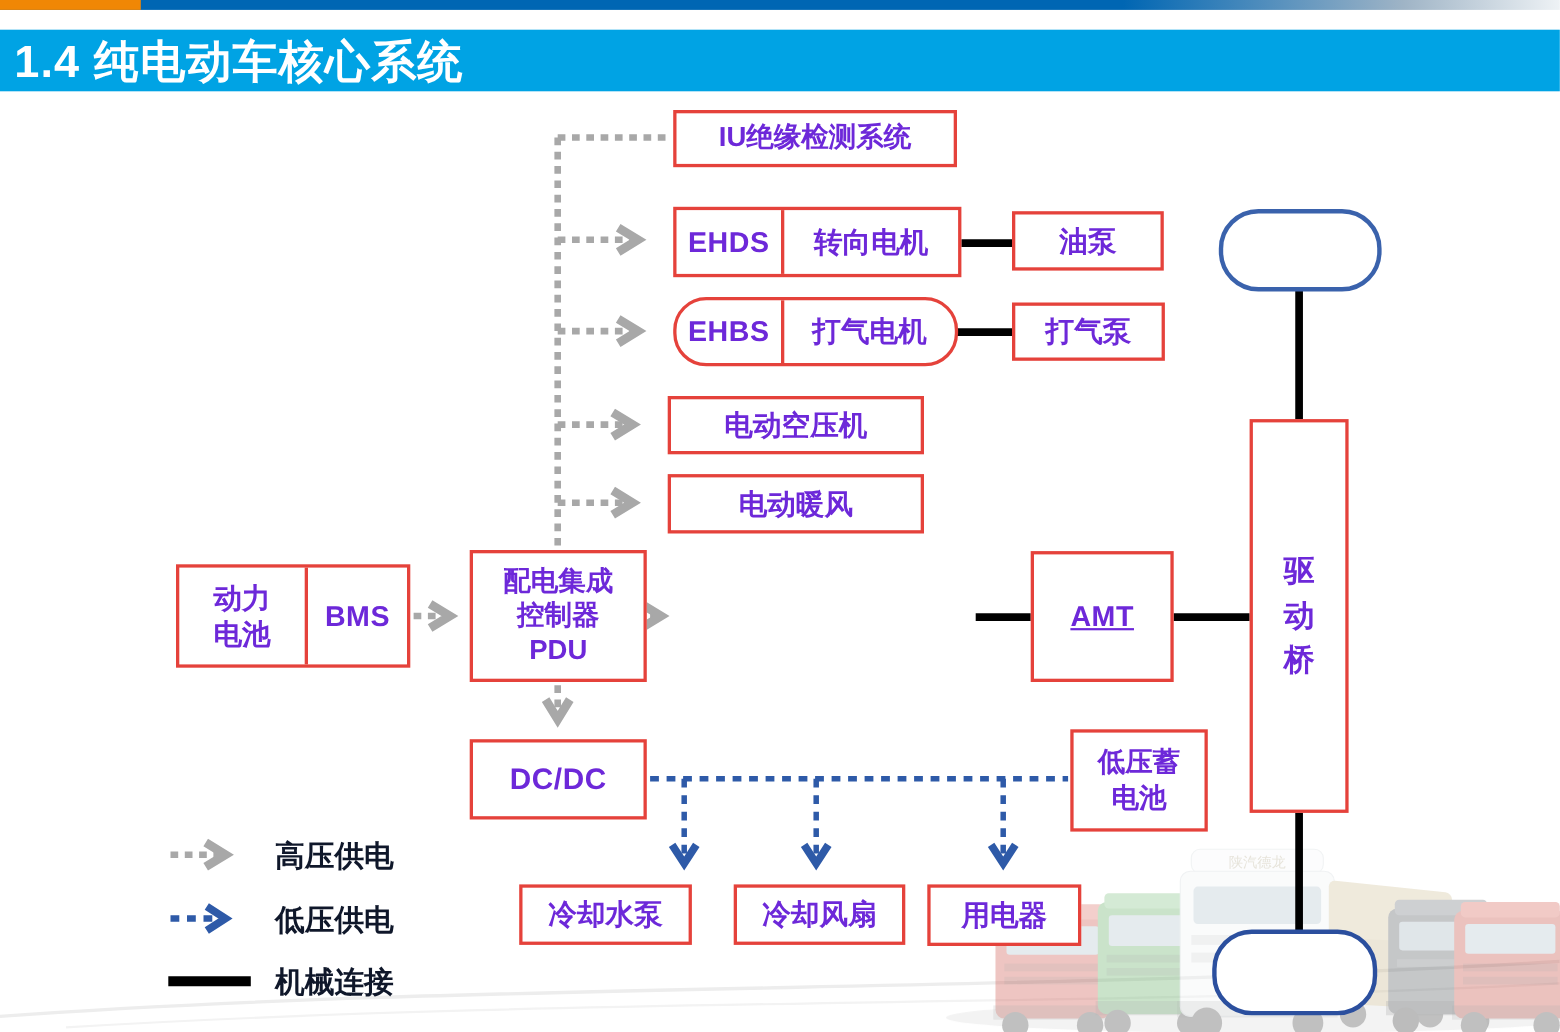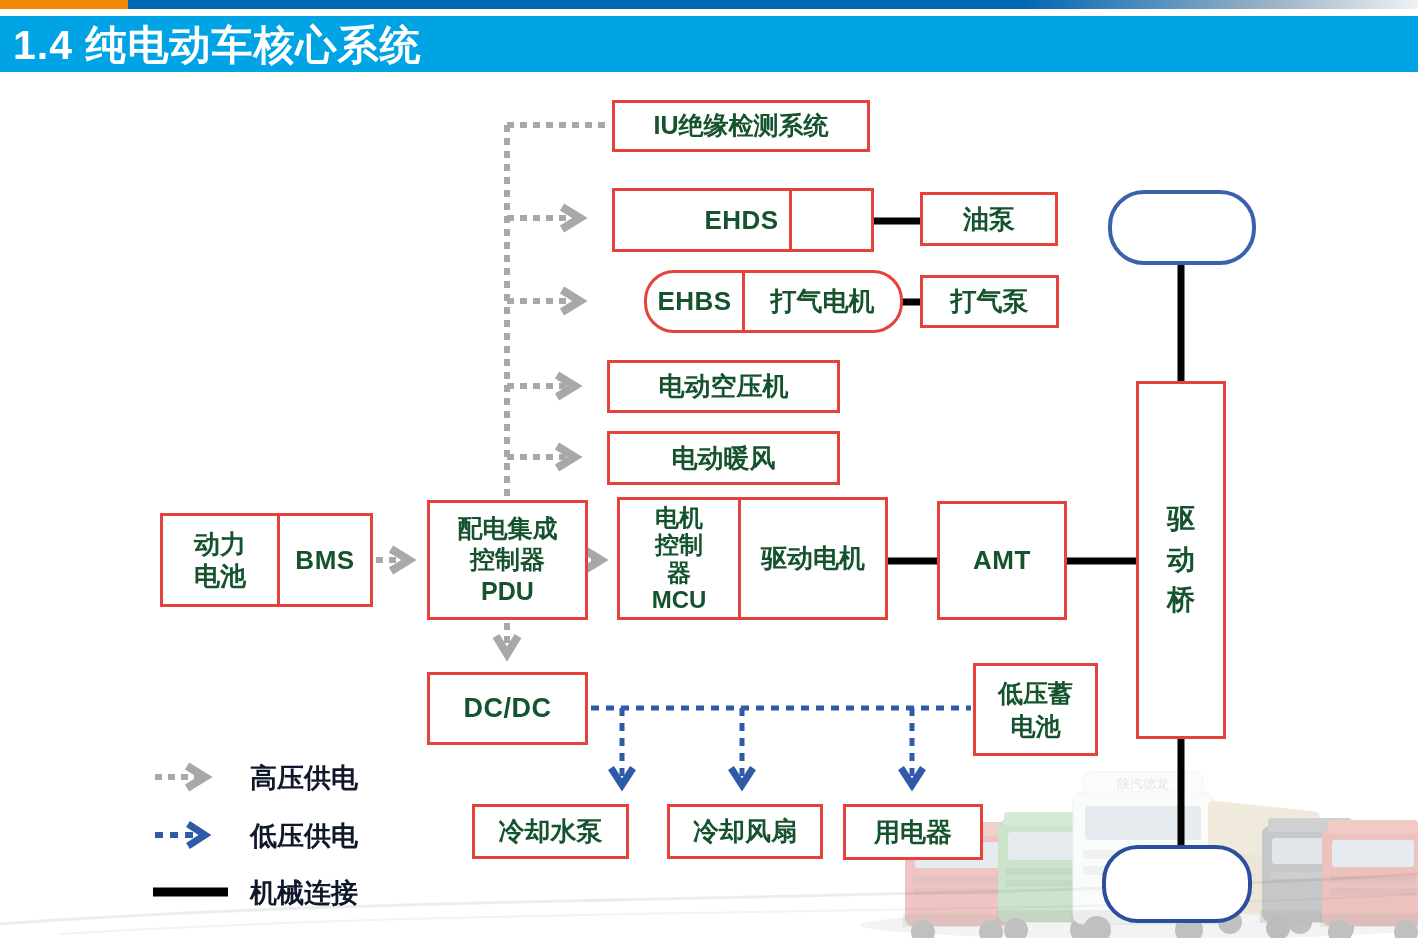--- a/index.html
+++ b/index.html
@@ -12,47 +12,47 @@
   }
   html,body{margin:0;padding:0;background:#fff;}
   .slide{
     position:relative;width:1418px;height:938px;overflow:hidden;background:#fff;
     font-family:"Liberation Sans","DejaVu Sans",sans-serif;color:#111;
   }
   
   .topstrip{position:absolute;left:0;top:0;width:1418px;height:9px;
     background:linear-gradient(to right,#0066B3 0%,#0066B3 72%,#9fb4c6 90%,#eef2f5 100%);}
   .strip-orange{position:absolute;left:0;top:0;width:128px;height:9px;background:var(--orange);}
-  .titlebar{position:absolute;left:0;top:16px;width:1418px;height:56px;background:var(--hdr);}
+  .titlebar{position:absolute;left:0;top:27px;width:1418px;height:56px;background:var(--hdr);}
   .title{margin:0;padding:4px 0 0 13px;font-size:41px;line-height:50px;font-weight:800;color:#fff;letter-spacing:1px;}
   
   .layer{position:absolute;left:0;top:0;width:1418px;height:938px;}
   
   .box{
     position:absolute;box-sizing:border-box;border:3px solid var(--red);background:#fff;
     display:flex;align-items:center;justify-content:center;text-align:center;
-    font-size:26px;font-weight:600;line-height:1.25;white-space:pre-line;color:#14532d;
+    font-size:26px;font-weight:600;line-height:1.25;white-space:pre-line;color:#6d28d9;
   }
   .box .cell{flex:1;height:100%;display:flex;align-items:center;justify-content:center;white-space:pre-line;}
   .latin{letter-spacing:.5px;font-weight:700;}
   #b-iu{left:612px;top:100px;width:258px;height:52px;font-size:25px;}
   #b-ehds{left:612px;top:188px;width:262px;height:64px;padding:0;}
   #b-ehds .cell:first-child{flex:none;width:95px;border-right:3px solid var(--red);}
   #b-oil{left:920px;top:192px;width:138px;height:54px;}
-  #b-ehbs{left:644px;top:270px;width:259px;height:63px;padding:0;border-radius:30px;}
+  #b-ehbs{left:612px;top:270px;width:259px;height:63px;padding:0;border-radius:30px;}
   #b-ehbs .cell:first-child{flex:none;width:95px;border-right:3px solid var(--red);}
   #b-airpump{left:920px;top:275px;width:139px;height:53px;}
   #b-comp{left:607px;top:360px;width:233px;height:53px;}
   #b-heater{left:607px;top:431px;width:233px;height:54px;}
   #b-batt{left:160px;top:513px;width:213px;height:94px;padding:0;}
   #b-batt .cell:first-child{flex:none;width:114px;border-right:3px solid var(--red);}
   #b-pdu{left:427px;top:500px;width:161px;height:120px;font-size:25px;}
   #b-mcu{left:617px;top:497px;width:271px;height:123px;padding:0;}
   #b-mcu .cell:first-child{flex:none;width:118px;border-right:3px solid var(--red);font-size:24px;line-height:1.13;}
-  #b-amt{left:937px;top:501px;width:130px;height:119px;}
+  #b-amt{left:937px;top:501px;width:130px;height:119px;text-decoration:underline;}
   #b-axle{left:1136px;top:381px;width:90px;height:358px;font-size:28px;line-height:1.45;}
   #b-dcdc{left:427px;top:672px;width:161px;height:73px;font-size:27px;}
   #b-lvbatt{left:973px;top:663px;width:125px;height:93px;font-size:25px;line-height:1.3;}
   #b-pump{left:472px;top:804px;width:157px;height:55px;}
   #b-fan{left:667px;top:804px;width:156px;height:55px;}
   #b-consumer{left:843px;top:804px;width:140px;height:56px;}
   .wheel{
     position:absolute;box-sizing:border-box;background:#fff;border:4px solid var(--wheel);border-radius:36px;
   }
   #wheel-top{left:1108px;top:190px;width:148px;height:75px;}
@@ -185,20 +185,21 @@
     <div class="strip-orange"></div>
   </div>
   <header class="titlebar">
     <h1 class="title">1.4 纯电动车核心系统</h1>
   </header>
 
   <div class="box" id="b-iu">IU绝缘检测系统</div>
 
   <div class="box" id="b-ehds">
     <div class="cell latin">EHDS</div>
+    <div class="cell">转向电机</div>
   </div>
   <div class="box" id="b-oil">油泵</div>
 
   <div class="box" id="b-ehbs">
     <div class="cell latin">EHBS</div>
     <div class="cell">打气电机</div>
   </div>
   <div class="box" id="b-airpump">打气泵</div>
 
   <div class="box" id="b-comp">电动空压机</div>
@@ -207,27 +208,20 @@
   <div class="box" id="b-batt">
     <div class="cell">动力
 电池</div>
     <div class="cell latin">BMS</div>
   </div>
 
   <div class="box" id="b-pdu">配电集成
 控制器
 PDU</div>
 
-  <div class="box" id="b-mcu">
-    <div class="cell">电机
-控制
-器
-MCU</div>
-    <div class="cell">驱动电机</div>
-  </div>
 
   <div class="box latin" id="b-amt">AMT</div>
   <div class="box" id="b-axle">驱
 动
 桥</div>
 
   <div class="wheel" id="wheel-top"></div>
   <div class="wheel" id="wheel-bottom"></div>
 
   <div class="box latin" id="b-dcdc">DC/DC</div>

